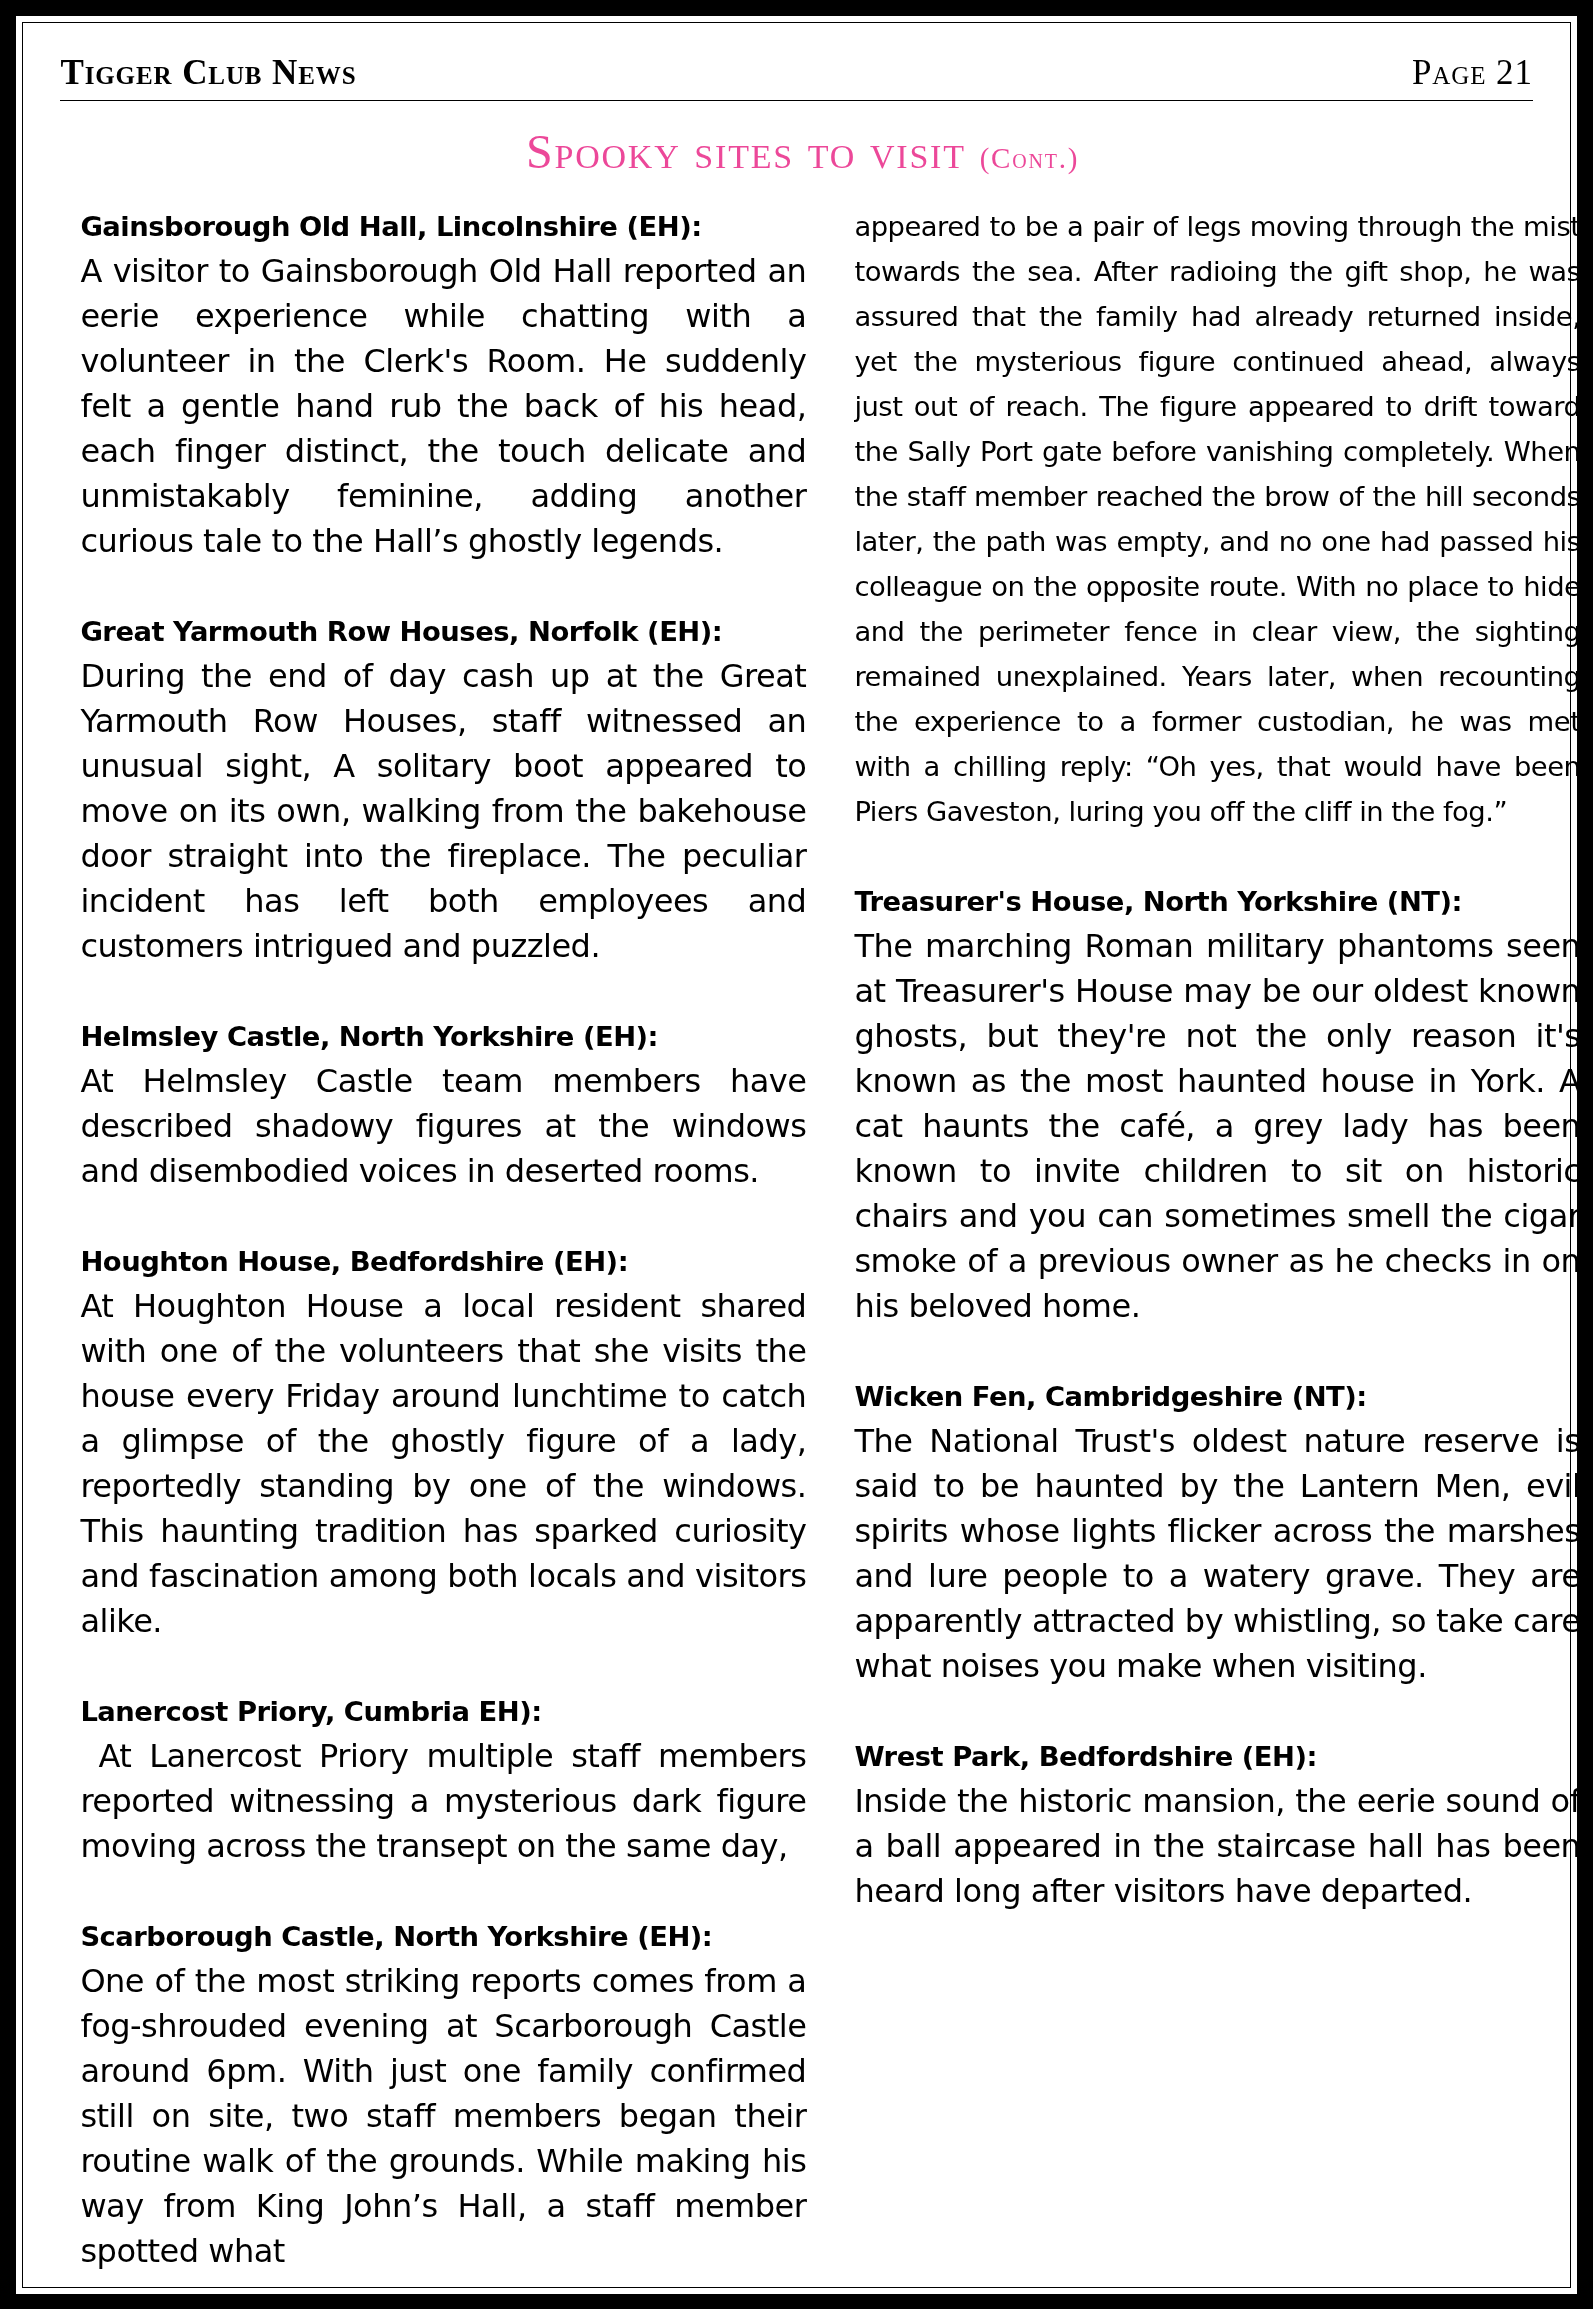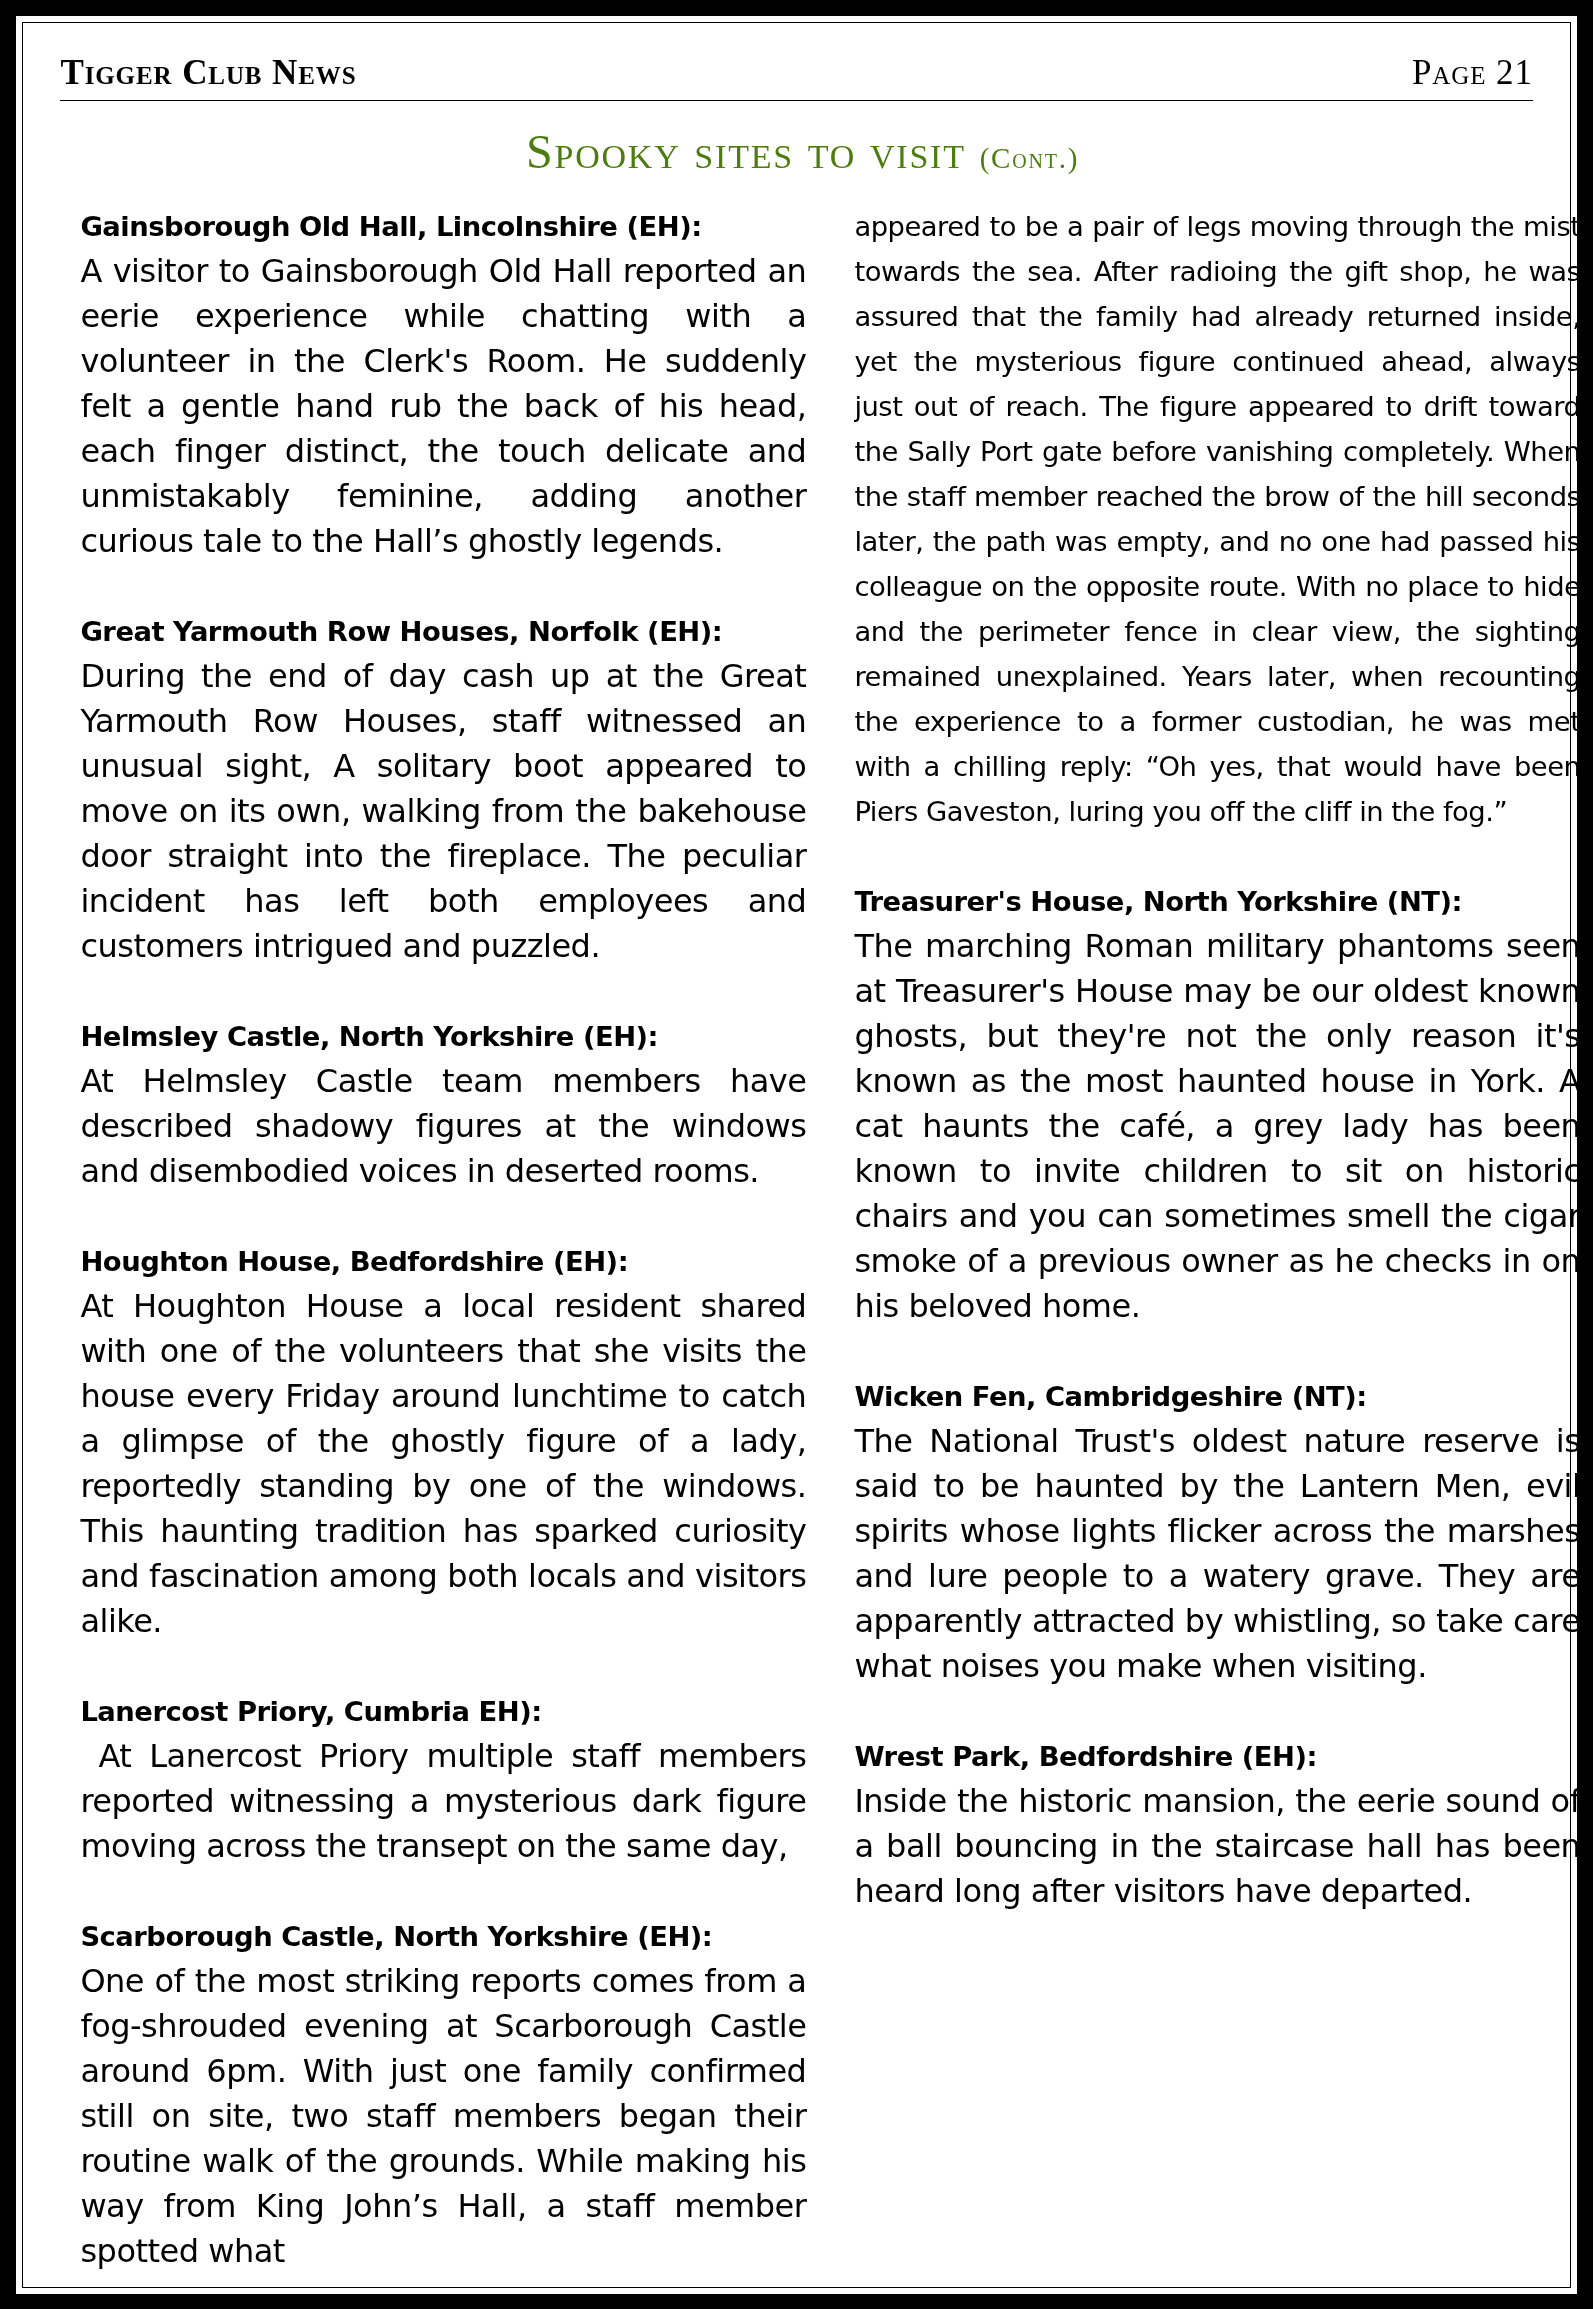--- a/index.html
+++ b/index.html
@@ -5,21 +5,21 @@
   html, body { margin:0; padding:0; background:#000; }
   body { width:1594px; height:2310px; position:relative; overflow:hidden; font-family:"Liberation Sans", sans-serif; }
   .page { position:absolute; left:9.1px; top:9.1px; width:1575px; height:2292px; background:#000; }
   .sheet { position:absolute; left:7.3px; top:7.3px; right:7.3px; bottom:7.3px; background:#fff; }
   .inner-frame { position:absolute; left:5.5px; top:5.5px; right:5.5px; bottom:5.5px; border:1.8px solid #000; }
   .running-head { position:absolute; left:44px; right:44px; top:35px; height:49px; border-bottom:1.8px solid #000;
     font-family:"Liberation Serif", serif; font-variant:small-caps; font-size:35px; letter-spacing:0.9px; color:#000; }
   .running-head .left { position:absolute; left:0; top:1.8px;font-weight:bold; }
   .running-head .right { position:absolute; right:0; top:1.8px; }
   .title { position:absolute; left:0; right:0; top:108px; text-align:center; font-family:"Liberation Serif", serif;
-    font-variant:small-caps; font-size:48px; letter-spacing:1.8px; color:#4d7c0f;margin-left:12px; }
+    font-variant:small-caps; font-size:48px; letter-spacing:1.8px; color:#ec4899;margin-left:12px; }
   .title .cont { font-size:29px; }
   .col { position:absolute; top:188px; width:726px; font-family:"DejaVu Sans", sans-serif;margin-left:35px; }
   .col.left { left:29px; }
   .col.right { left:803px; }
   .entry { margin-bottom:45px; }
   .entry h3 { margin:0; font-size:27.4px; font-weight:bold; line-height:45px; letter-spacing:-0.5px; color:#000; }
   .entry p { margin:0; font-size:32px; line-height:45px; text-align:justify; letter-spacing:-0.5px; color:#000; }
   .col.right .cont-text { margin:0; font-size:27.4px; line-height:45px; text-align:justify; letter-spacing:-0.5px; }
 </style>
 </head>
@@ -73,18 +73,18 @@
       <div class="entry">
         <h3>Treasurer's House, North Yorkshire (NT):</h3>
         <p>The marching Roman military phantoms seen at Treasurer's House may be our oldest known ghosts, but they're not the only reason it's known as the most haunted house in York. A cat haunts the café, a grey lady has been known to invite children to sit on historic chairs and you can sometimes smell the cigar smoke of a previous owner as he checks in on his beloved home.</p>
       </div>
       <div class="entry">
         <h3>Wicken Fen, Cambridgeshire (NT):</h3>
         <p>The National Trust's oldest nature reserve is said to be haunted by the Lantern Men, evil spirits whose lights flicker across the marshes and lure people to a watery grave. They are apparently attracted by whistling, so take care what noises you make when visiting.</p>
       </div>
       <div class="entry">
         <h3>Wrest Park, Bedfordshire (EH):</h3>
-        <p>Inside the historic mansion, the eerie sound of a ball bouncing in the staircase hall has been heard long after visitors have departed.</p>
+        <p>Inside the historic mansion, the eerie sound of a ball appeared in the staircase hall has been heard long after visitors have departed.</p>
       </div>
     </div>
   </div>
 </div>
 
 
 </body></html>

